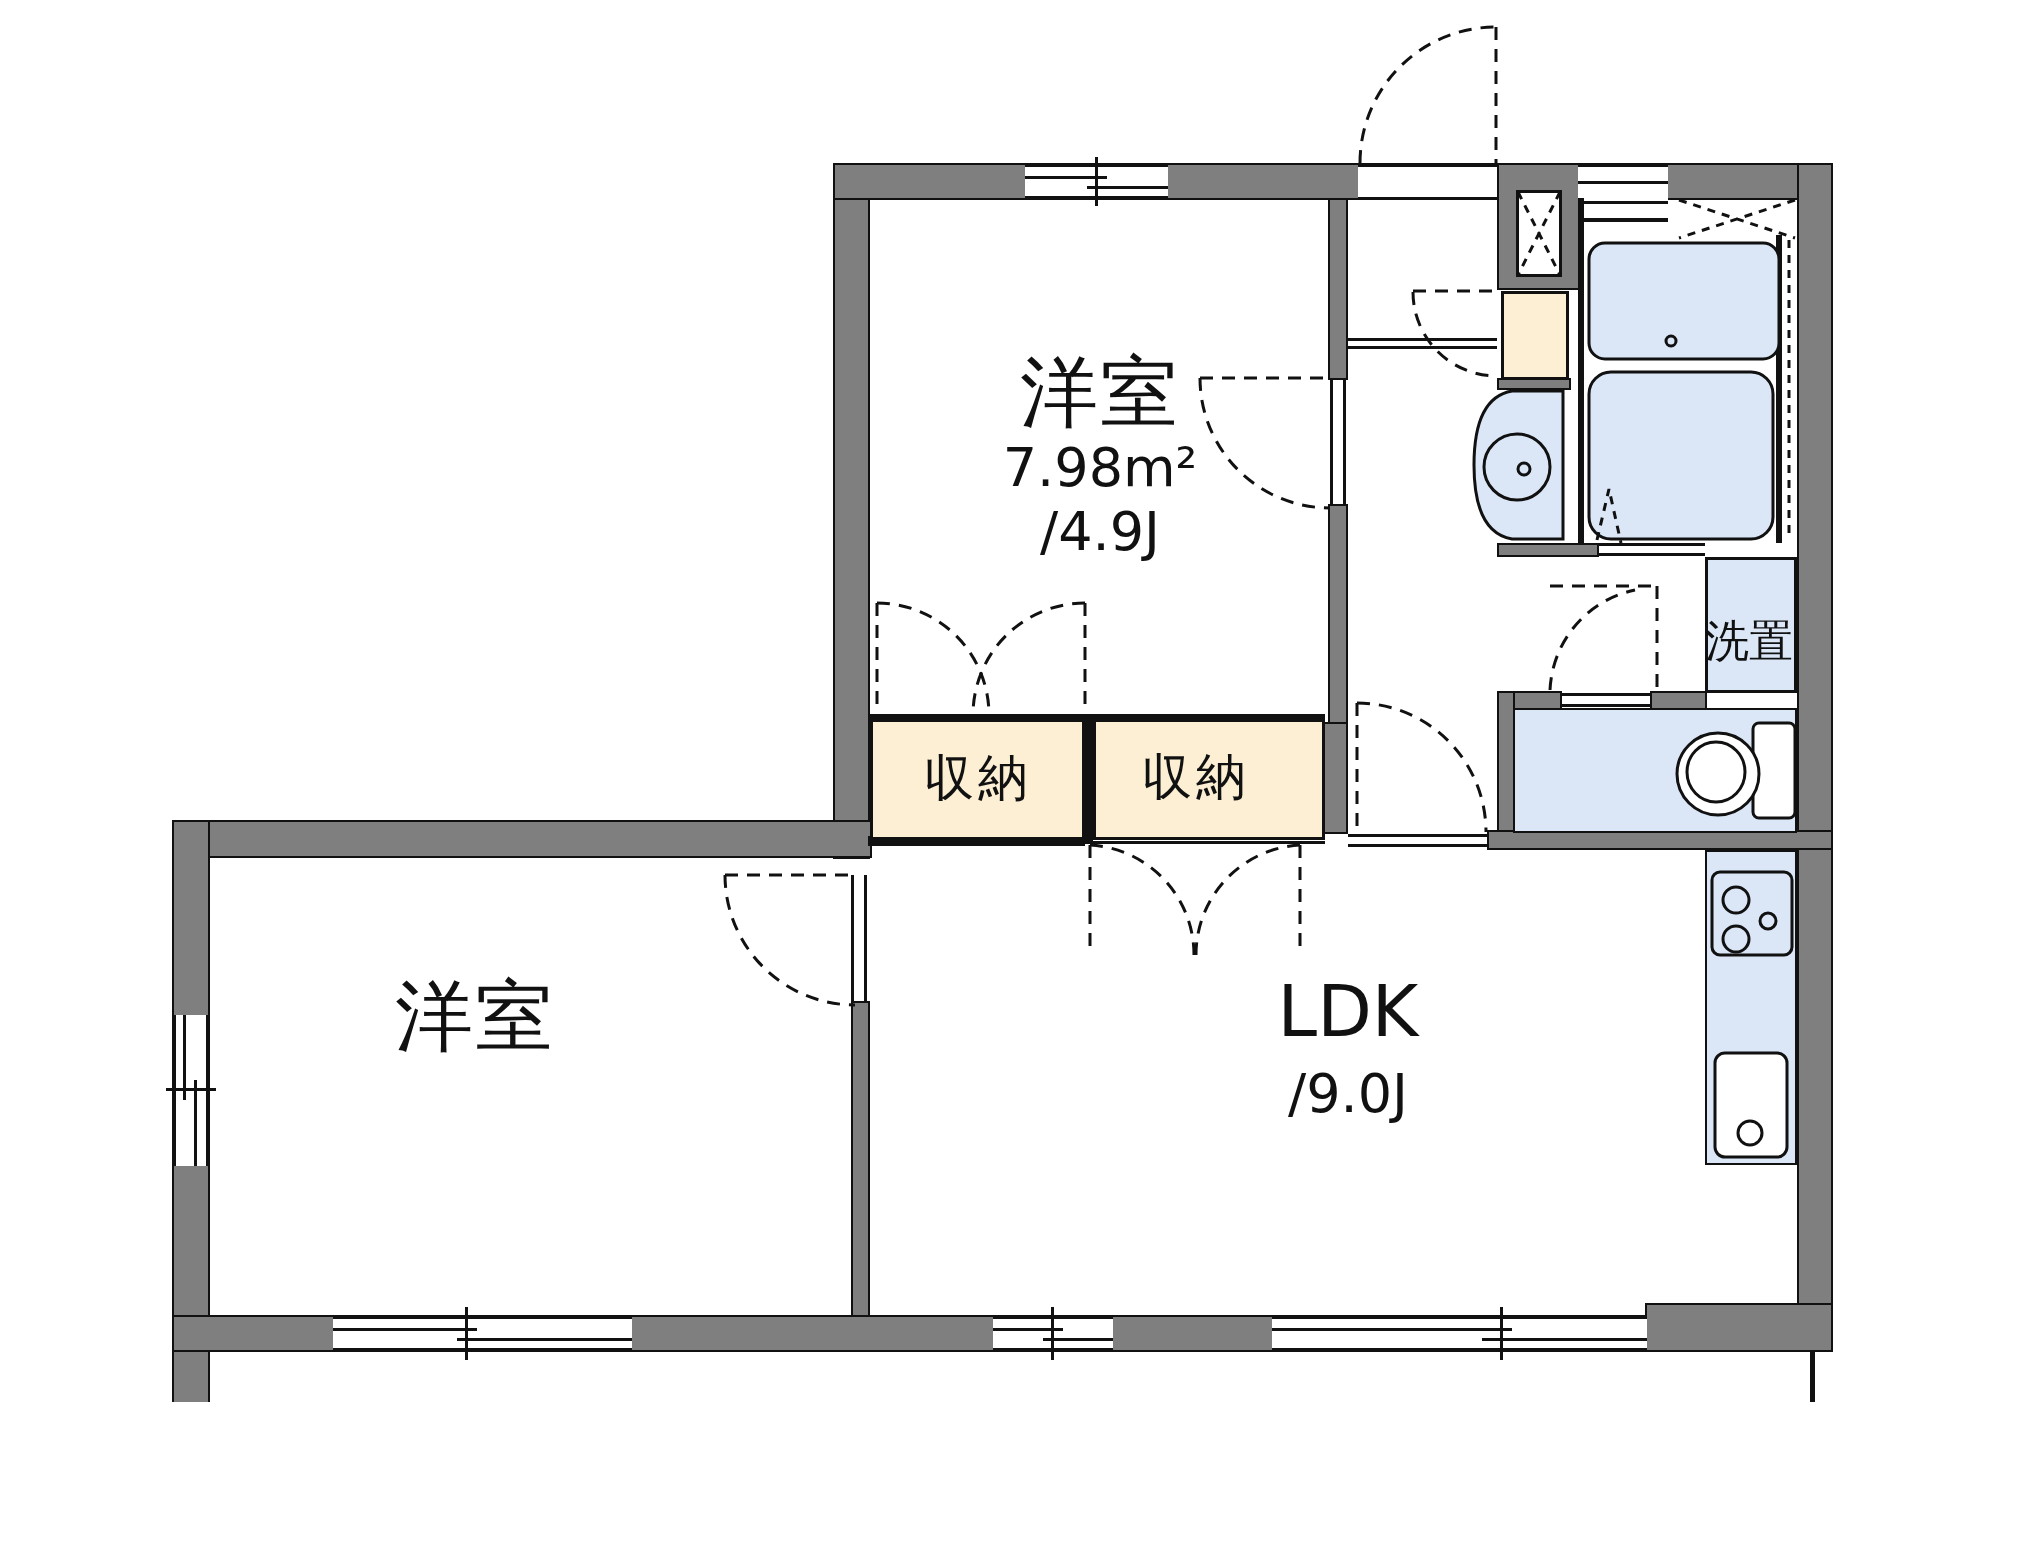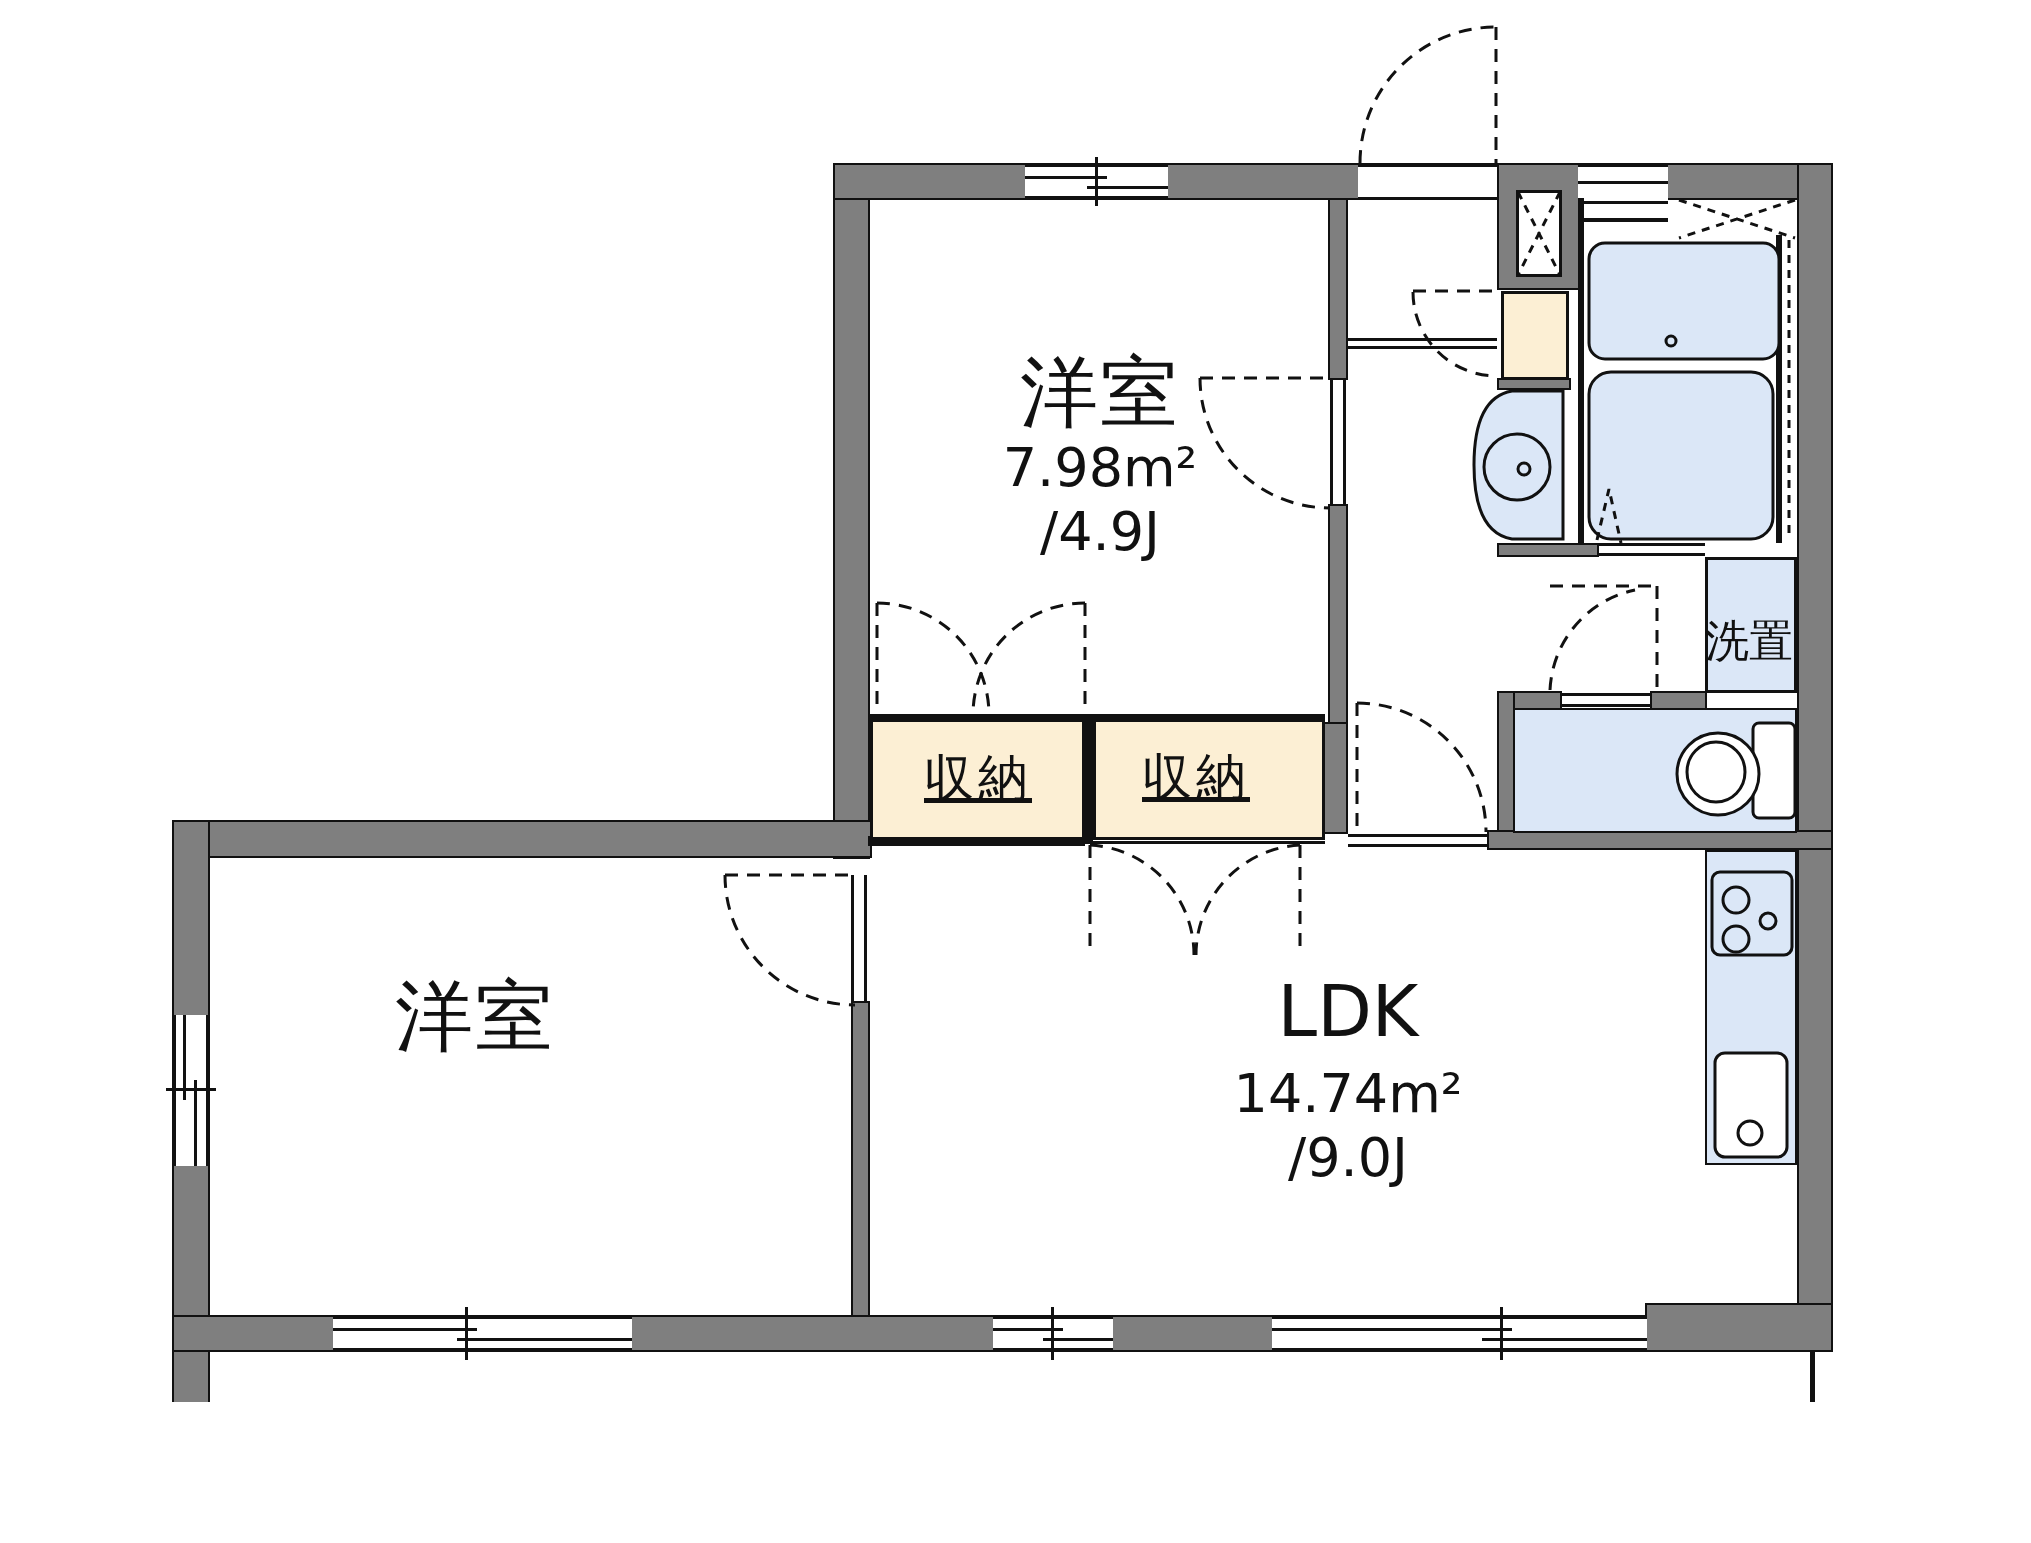--- a/index.html
+++ b/index.html
@@ -20,21 +20,21 @@
   svg#overlay{position:absolute;left:0;top:0;z-index:30;}
   .fix{fill:var(--blue);stroke:var(--line);stroke-width:3;}
   .whitefix{fill:#fff;stroke:var(--line);stroke-width:3;}
   .nofill{fill:none;stroke:var(--line);stroke-width:3;}
   .dash{fill:none;stroke:var(--line);stroke-width:3;stroke-dasharray:13 9;}
   .dash2{fill:none;stroke:var(--line);stroke-width:3;stroke-dasharray:8 7;}
   .label{position:absolute;z-index:40;transform:translateX(-50%);text-align:center;white-space:nowrap;}
   .roomname{font-size:78px;line-height:88px;letter-spacing:2px;}
   .roomsub{font-size:54px;line-height:64px;}
   .ldkname{font-size:71px;line-height:100px;}
-  .closetname{font-size:50px;line-height:56px;letter-spacing:4px;text-decoration:underline;}
+  .closetname{font-size:50px;line-height:56px;letter-spacing:4px;}
   .laundryname{font-size:44px;line-height:48px;z-index:40;}
 </style>
 </head>
 <body>
 
 <div id="plan">
 
   <div class="wall" style="left:833px;top:163px;width:196px;height:37px;"></div>
   <div class="wall" style="left:1166px;top:163px;width:196px;height:37px;"></div>
   <div class="wall" style="left:1497px;top:163px;width:83px;height:127px;"></div>
@@ -204,21 +204,20 @@
     <div class="roomsub">7.98m²</div>
     <div class="roomsub">/4.9J</div>
   </div>
 
   <div class="label" style="left:475px;top:972px;">
     <div class="roomname">洋室</div>
   </div>
 
   <div class="label" style="left:1348px;top:962px;">
     <div class="ldkname">LDK</div>
-    <div class="roomsub">14.74m²</div>
     <div class="roomsub">/9.0J</div>
   </div>
 
   <div class="label closetname" style="left:978px;top:750px;">収納</div>
   <div class="label closetname" style="left:1196px;top:749px;">収納</div>
   <div class="label laundryname" style="left:1749px;top:617px;">洗置</div>
 
 </div>
 
 </body></html>

